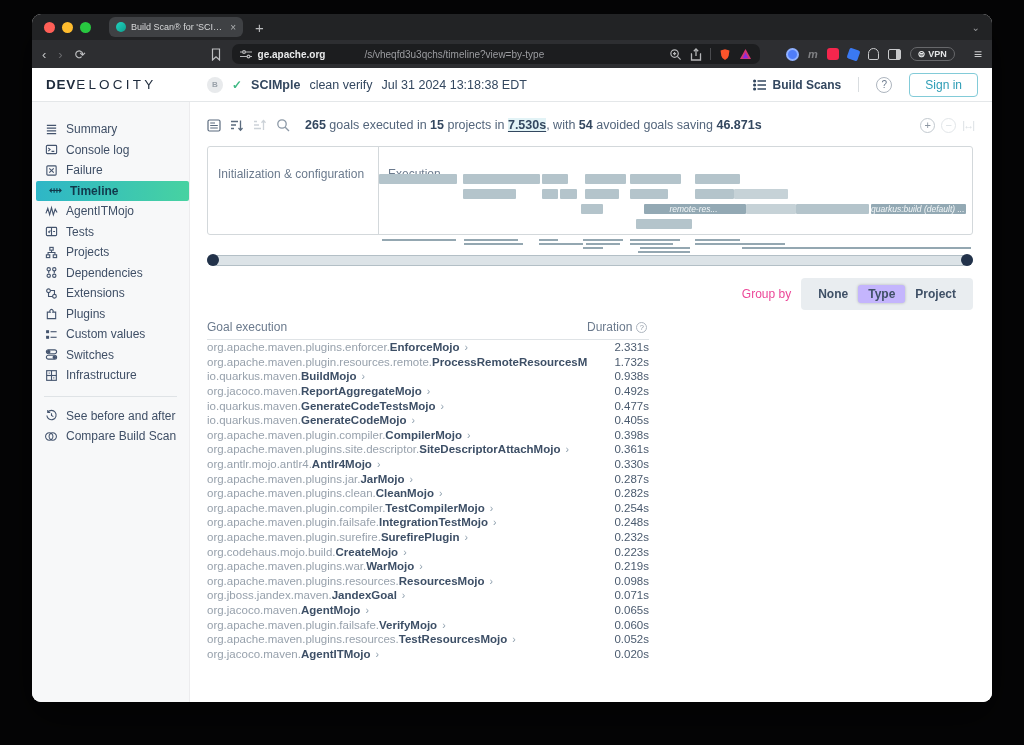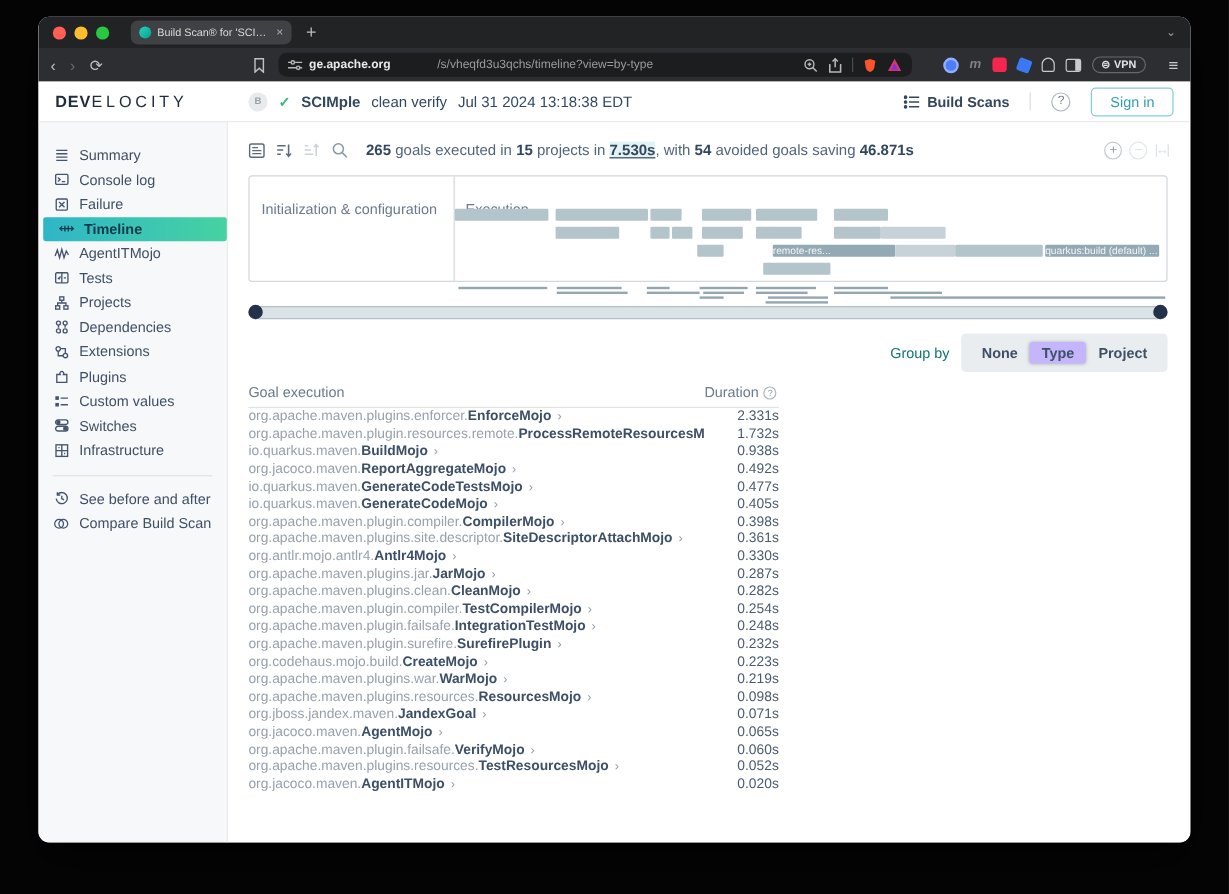--- a/index.html
+++ b/index.html
@@ -70,33 +70,33 @@
   .summary b { color:#33475f; }
   .summary .hl { background:#e2f3f6; text-decoration:underline; text-underline-offset:2px; }
   .zoomctl { margin-left:auto; display:flex; gap:6px; align-items:center; }
   .zc { width:15px; height:15px; border-radius:50%; border:1px solid #c2c9cf; color:#8b95a1; font-size:11px; line-height:13px; text-align:center; }
   .zc.dim { border-color:#e2e6e9; color:#dbe0e4; }
   .fit { color:#dbe0e4; font-size:11px; letter-spacing:-2px; }
 
   .panel { margin-top:8px; height:89px; border:1px solid #d3d8db; border-radius:3px; position:relative; }
   .panel-div { position:absolute; left:170px; top:0; bottom:0; width:1px; background:#d3d8db; }
   .sec-label { position:absolute; top:20px; font-size:12px; color:#6b7a8d; }
-  .bar { position:absolute; height:10px; background:#b4c4cb; border-radius:1px; font-size:8.5px; line-height:10px; color:#f2f6f7; text-align:left; padding-right:3px; white-space:nowrap; overflow:hidden; }
+  .bar { position:absolute; height:10px; background:#b4c4cb; border-radius:1px; font-size:8.5px; line-height:10px; color:#f2f6f7; text-align:center; padding-right:3px; white-space:nowrap; overflow:hidden;font-style:italic; }
   .bar.dark { background:#93a9b4; }
   .bar.light { background:#c6d2d7; }
 
   .minimap { position:relative; height:16px; margin-top:3px; }
   .mline { position:absolute; height:2px; background:#94a7b1; }
 
   .slider { position:relative; margin-top:1px; height:11px; background:#dce3e7; border:1px solid #b3bfc6; border-radius:6px; }
   .knob { position:absolute; width:12px; height:12px; border-radius:50%; background:#22324a; top:-2px; }
   .knob.l { left:-1px; } .knob.r { right:-1px; }
 
   .groupby { margin-top:12px; display:flex; justify-content:flex-end; align-items:center; gap:10px; }
-  .gb-label { font-size:12px; color:#0f766e; }
+  .gb-label { font-size:12px; color:#ec4899; }
   .seg { background:#e9edf0; border-radius:4px; padding:7px; display:flex; }
   .seg-btn { padding:2px 10px; font-size:12px; color:#3f5066; font-weight:600; border:none; background:transparent; border-radius:3px; font-family:inherit; }
   .seg-btn.sel { background:#c4b5fd; box-shadow:0 0 3px rgba(0,0,0,.25); }
 
   .tbl { margin-top:10px; width:442px; }
   .tbl-head { display:flex; border-bottom:1px solid #dfe3e6; padding-bottom:5px; font-size:12px; color:#6b7a8d; }
   .th-goal { width:380px; }
   .th-dur { display:flex; align-items:center; gap:4px; }
   .q-ic { width:11px; height:11px; border-radius:50%; border:1px solid #aeb6bf; font-size:7.5px; display:flex; align-items:center; justify-content:center; color:#8b95a1; }
   .row { display:flex; height:14.6px; align-items:center; font-size:11.5px; white-space:nowrap; }

